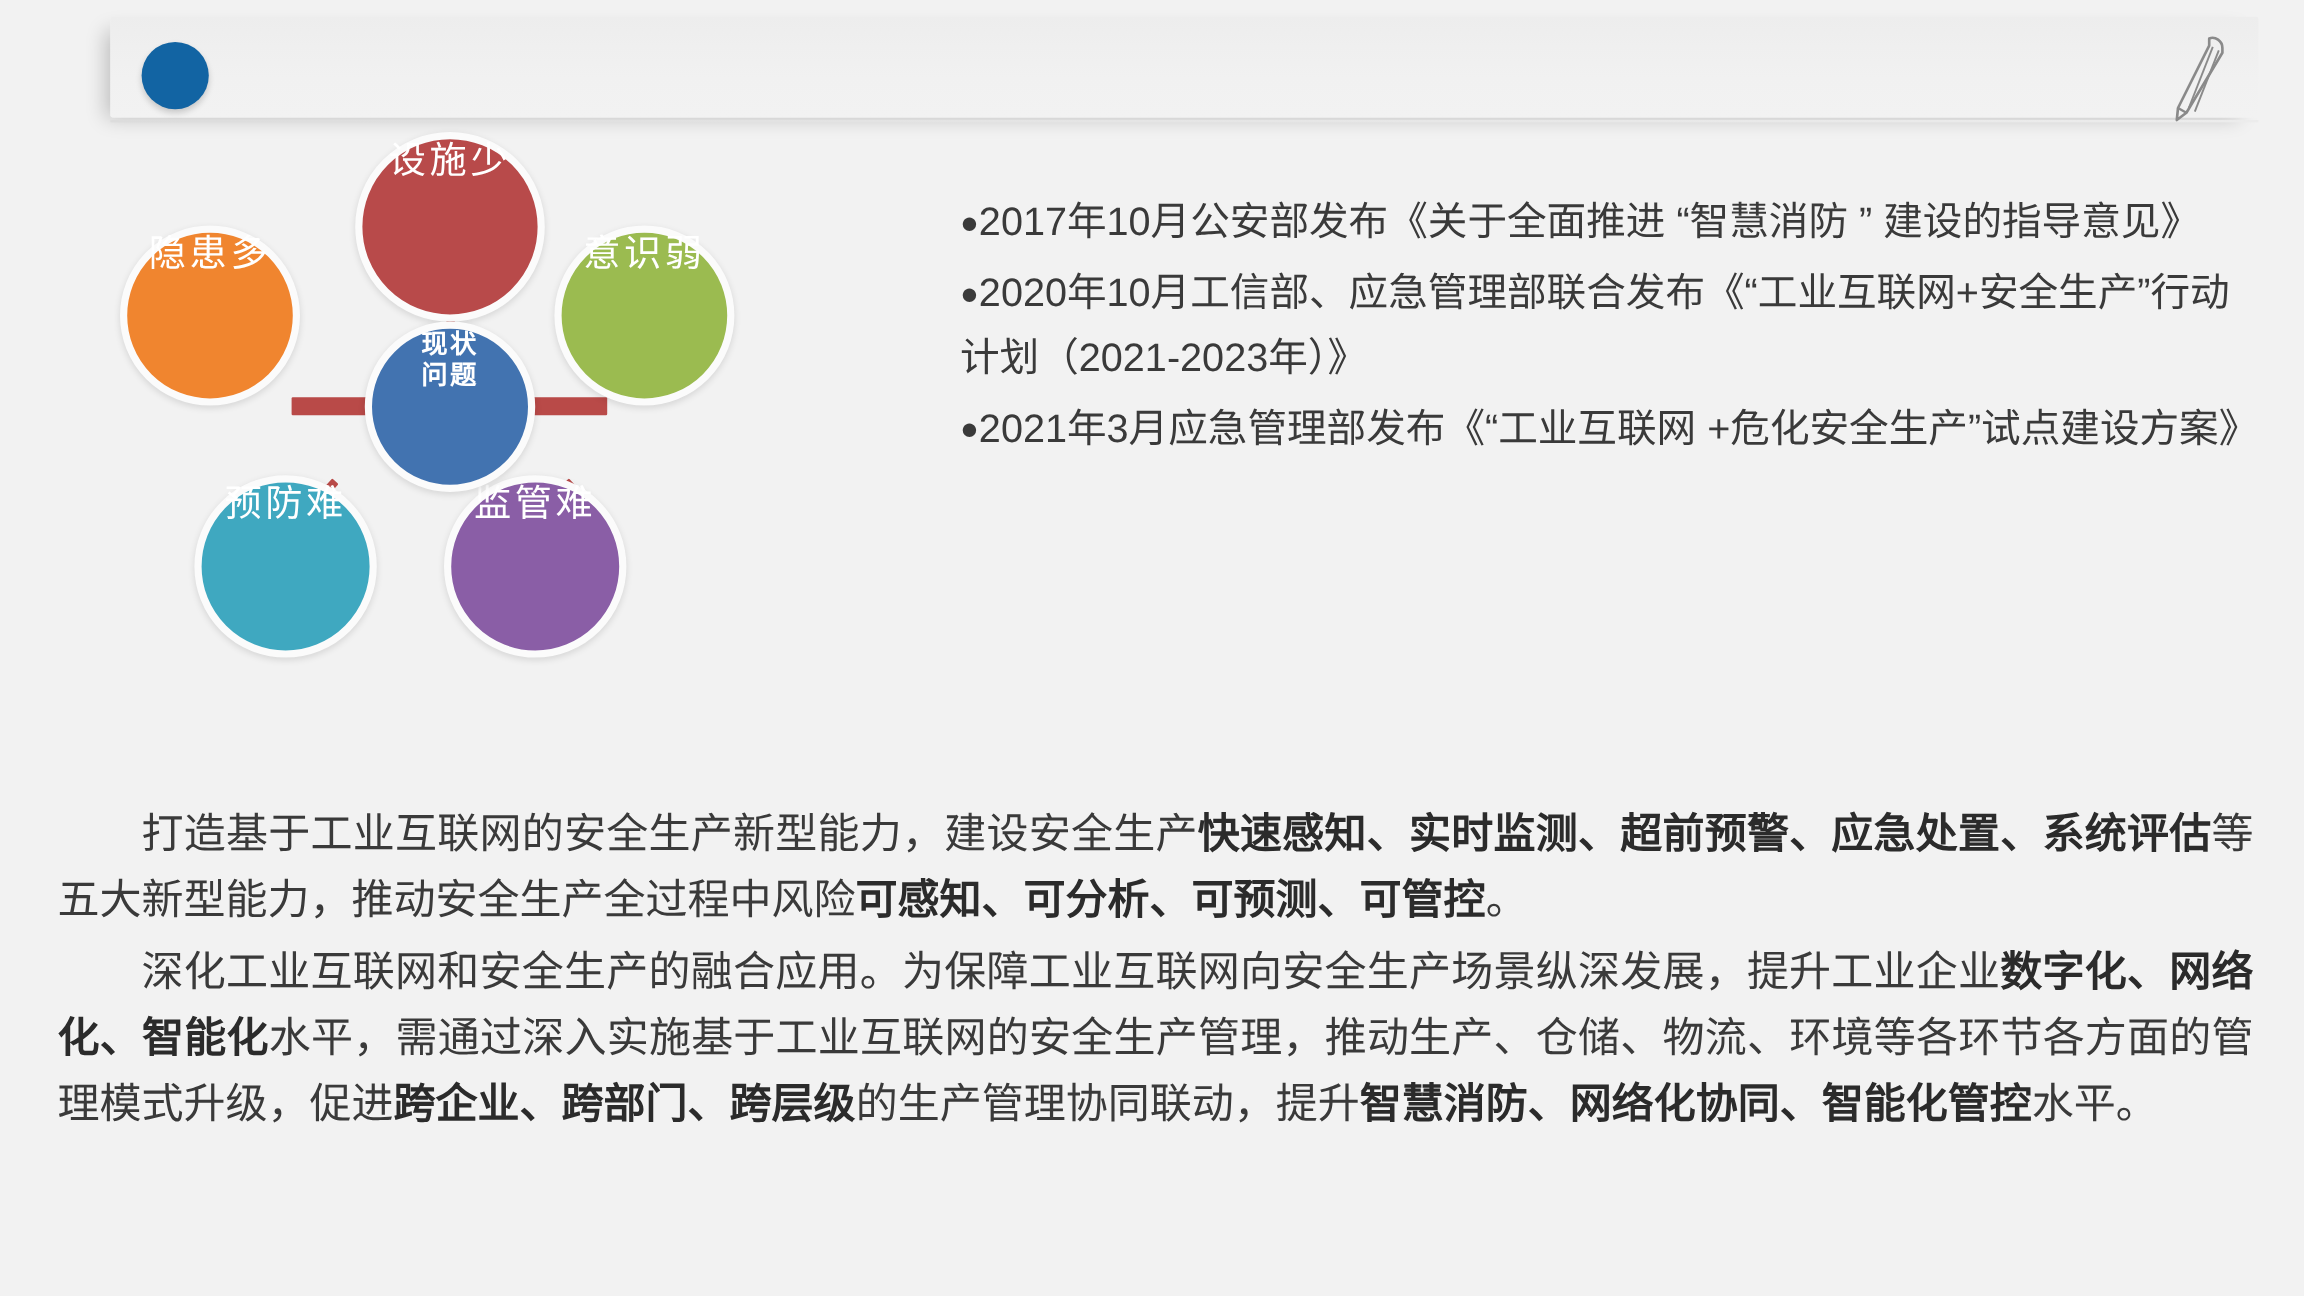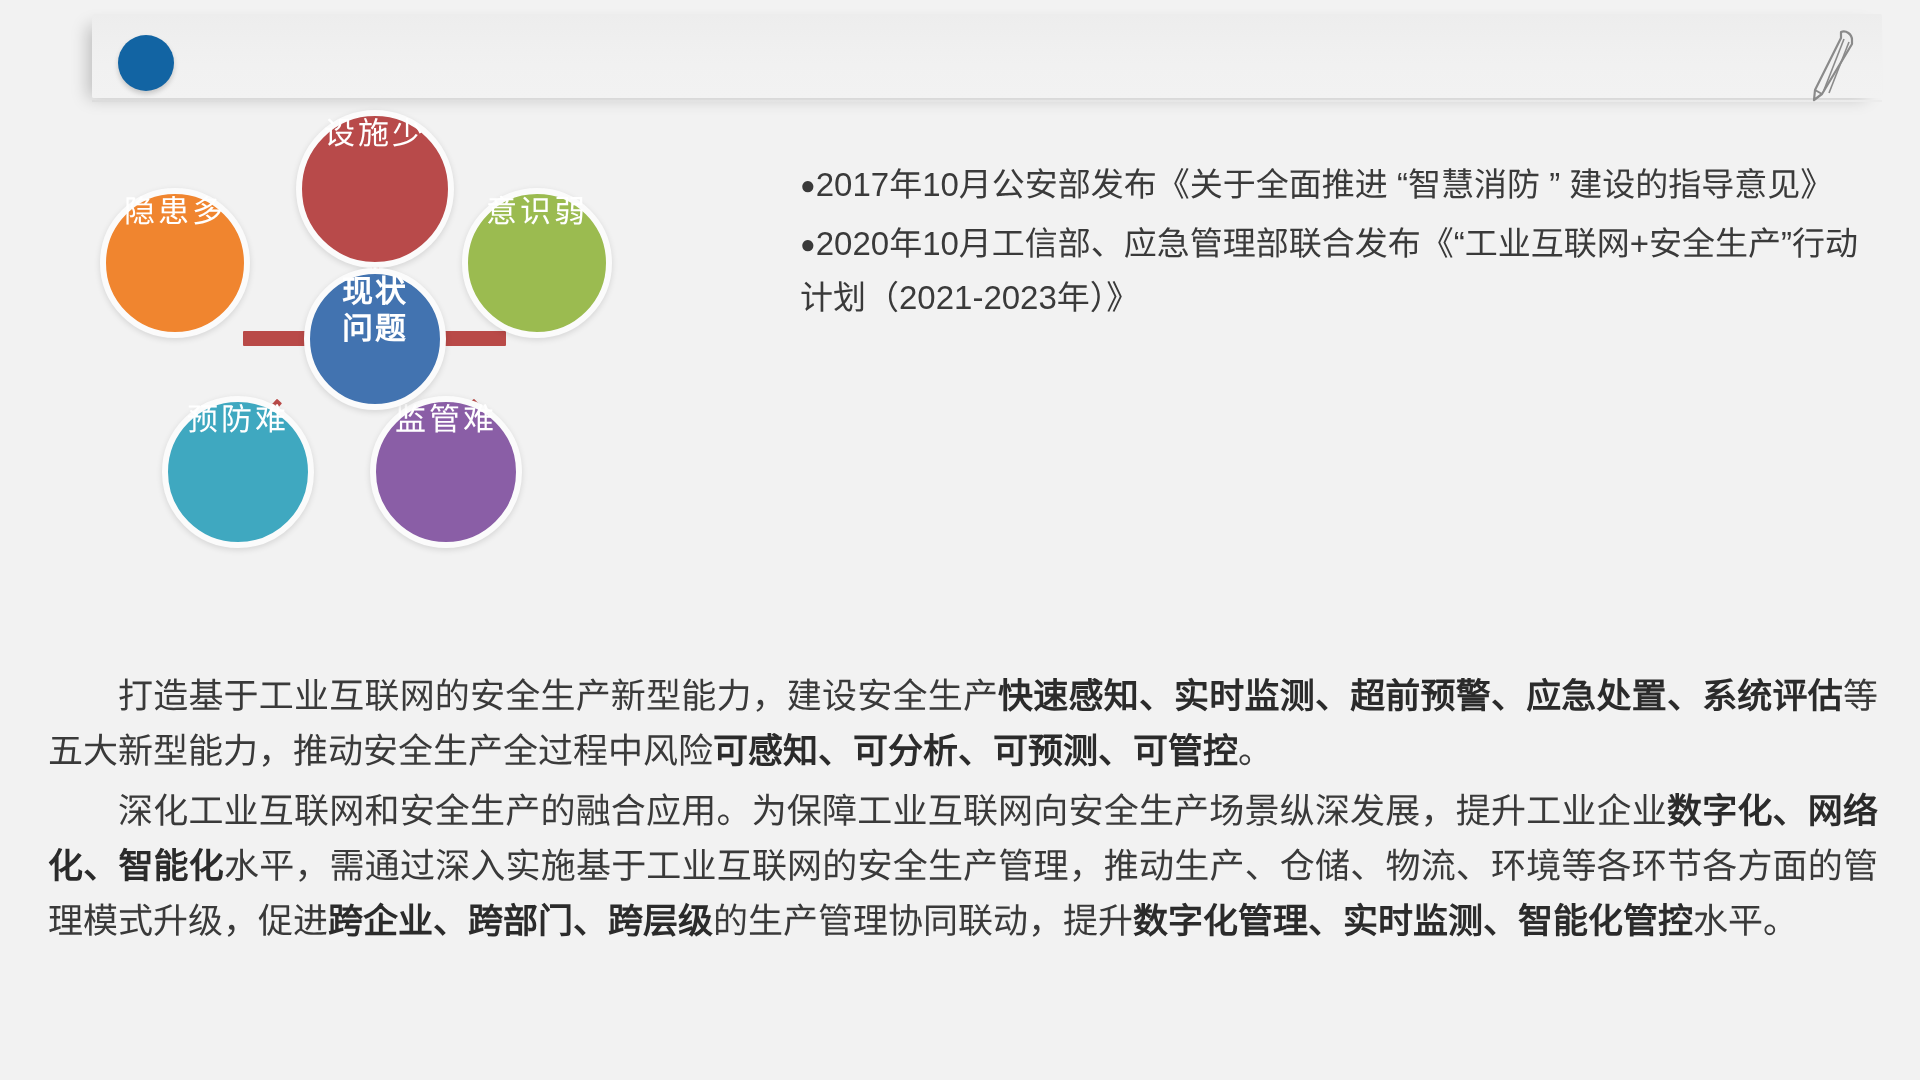--- a/index.html
+++ b/index.html
@@ -54,21 +54,21 @@
     position:absolute;border-radius:50%;
     display:flex;align-items:flex-start;justify-content:center;
     color:#ffffff;text-align:center;
     border:6px solid #fbfbfb;
     box-sizing:border-box;
     box-shadow:0 2px 6px rgba(0,0,0,0.12);
     font-family:"Liberation Sans","DejaVu Sans",sans-serif;
     z-index:3;
   }
   .node span{display:block;line-height:1.18;}
-  .n-center{width:142px;height:142px;left:224px;top:150px;font-size:31px;font-weight:bold;letter-spacing:2px;}
+  .n-center{width:142px;height:142px;left:224px;top:150px;font-size:22px;font-weight:bold;letter-spacing:2px;}
   .n-top{width:158px;height:158px;left:216px;top:-8px;font-size:31px;letter-spacing:3px;}
   .n-left{width:150px;height:150px;left:20px;top:70px;font-size:31px;letter-spacing:3px;}
   .n-right{width:150px;height:150px;left:382px;top:70px;font-size:31px;letter-spacing:3px;}
   .n-bl{width:152px;height:152px;left:82px;top:278px;font-size:31px;letter-spacing:3px;}
   .n-br{width:152px;height:152px;left:290px;top:278px;font-size:31px;letter-spacing:3px;}
 
   .connector{position:absolute;background:#b94a48;z-index:1;border-radius:1px;}
   .c-top{left:292px;top:104px;width:7px;height:56px;}
   .c-left{left:163px;top:213px;width:68px;height:15px;}
   .c-right{left:358px;top:213px;width:68px;height:15px;}
@@ -144,20 +144,21 @@
       <div>
         <span>现状</span>
         <span>问题</span>
       </div>
     </div>
   </div>
 
   <div class="bullets">
       <div class="bullet-row"><span class="dot">●</span><span>2017年10月公安部发布《关于全面推进 “智慧消防 ” 建设的指导意见》</span></div>
       <div class="bullet-row"><span class="dot">●</span><span>2020年10月工信部、应急管理部联合发布《“工业互联网+安全生产”行动计划（2021-2023年）》</span></div>
+      <div class="bullet-row"><span class="dot">●</span><span>2021年3月应急管理部发布《“工业互联网 +危化安全生产”试点建设方案》</span></div>
     </div>
 
   <div class="body-text">
       <p><span>打造基于工业互联网的安全生产新型能力，建设安全生产</span><b>快速感知、实时监测、超前预警、应急处置、系统评估</b><span>等五大新型能力，推动安全生产全过程中风险</span><b>可感知、可分析、可预测、可管控</b><span>。</span></p>
-      <p><span>深化工业互联网和安全生产的融合应用。为保障工业互联网向安全生产场景纵深发展，提升工业企业</span><b>数字化、网络化、智能化</b><span>水平，需通过深入实施基于工业互联网的安全生产管理，推动生产、仓储、物流、环境等各环节各方面的管理模式升级，促进</span><b>跨企业、跨部门、跨层级</b><span>的生产管理协同联动，提升</span><b>数字化管理、实时监测、智能化管控</b><span>水平。</span></p>
+      <p><span>深化工业互联网和安全生产的融合应用。为保障工业互联网向安全生产场景纵深发展，提升工业企业</span><b>数字化、网络化、智能化</b><span>水平，需通过深入实施基于工业互联网的安全生产管理，推动生产、仓储、物流、环境等各环节各方面的管理模式升级，促进</span><b>跨企业、跨部门、跨层级</b><span>的生产管理协同联动，提升</span><b>智慧消防、网络化协同、智能化管控</b><span>水平。</span></p>
     </div>
 
 </div>
 
 </body></html>

